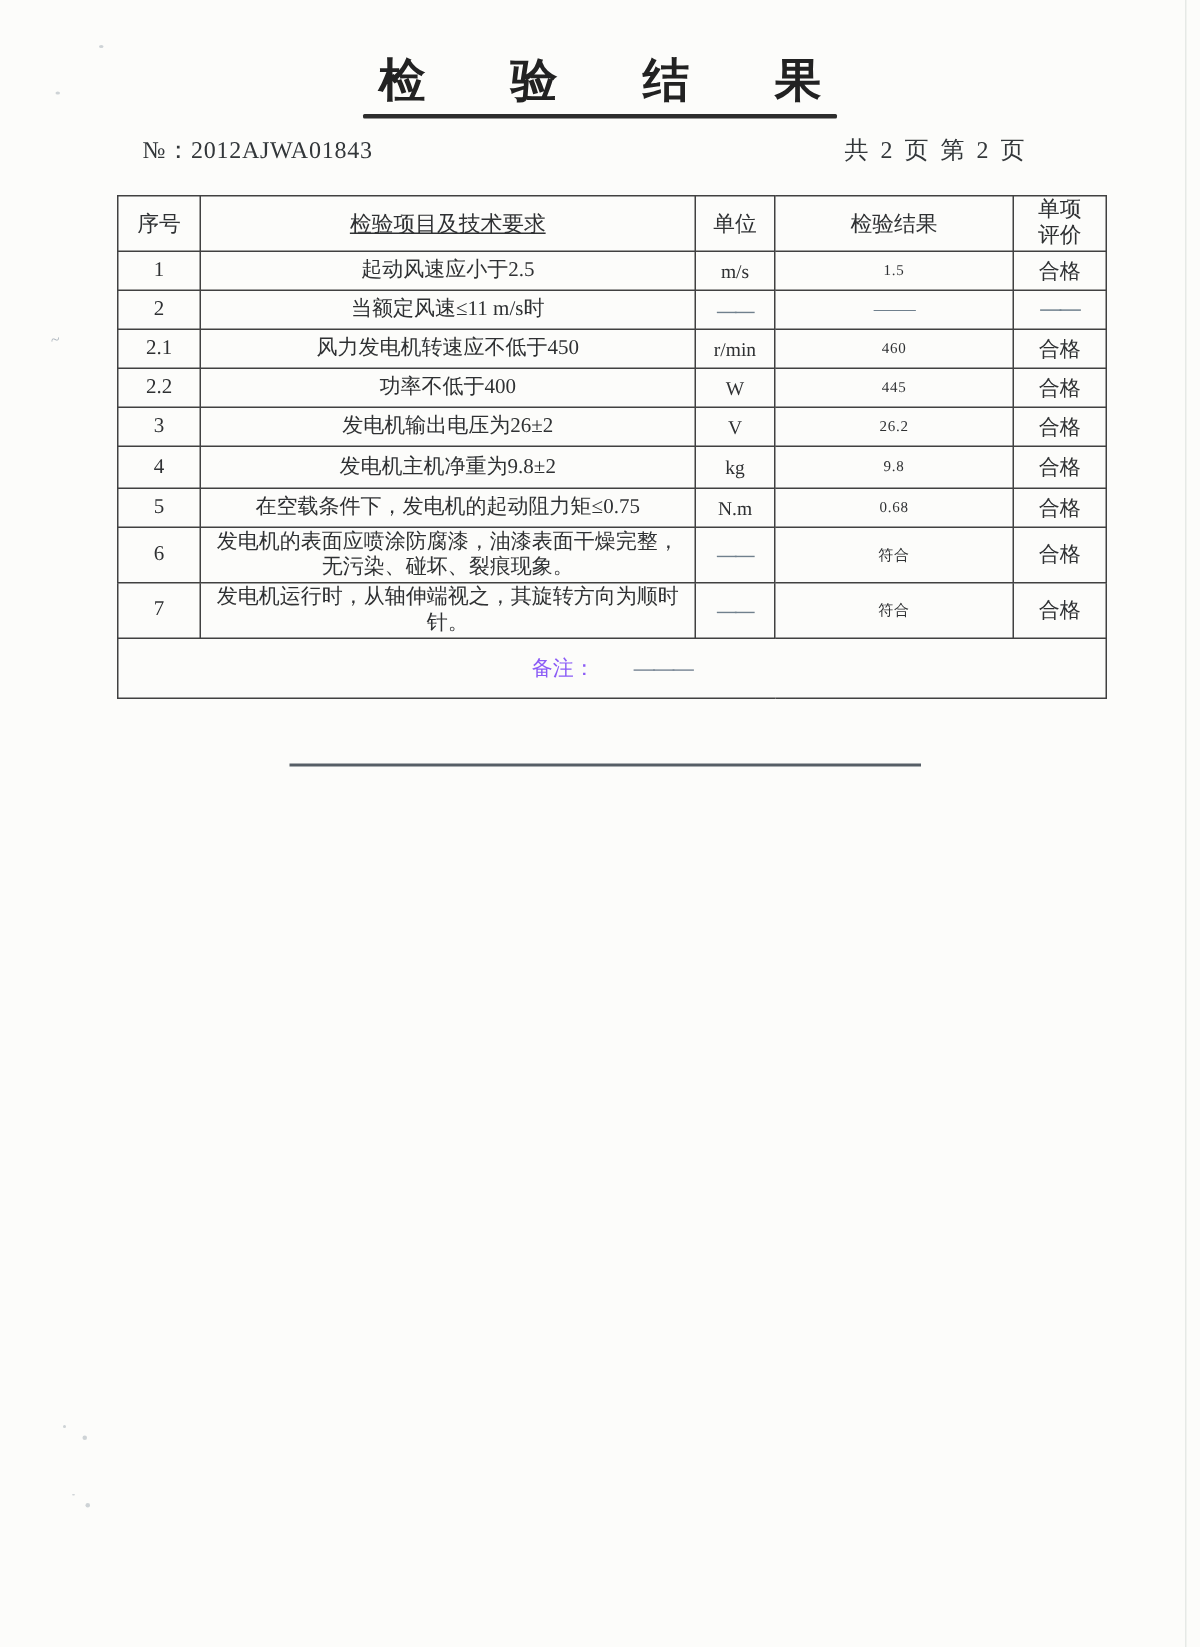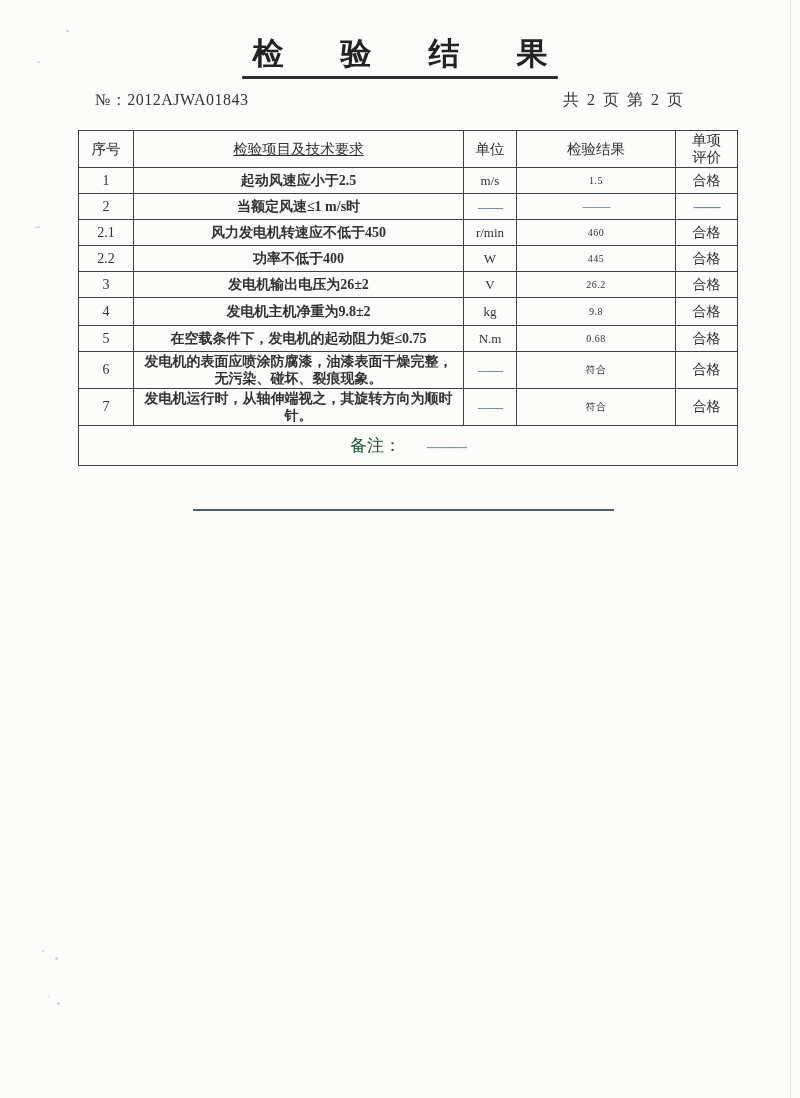--- a/index.html
+++ b/index.html
@@ -38,29 +38,29 @@
     border-collapse:collapse;table-layout:fixed;width:659px;
     font-size:14px;color:#2f3133;
   }
   table.results th,table.results td{
     border:1px solid #414141;
     padding:1px 4px;
     text-align:center;vertical-align:middle;
     overflow:hidden;
   }
   table.results th{font-weight:normal;font-size:14.5px;}
-  td.item{text-align:left;padding:2px 8px;line-height:17px;font-weight:bold;}
+  td.item{text-align:left;padding:2px 8px;line-height:17px;}
   th.item-h{text-align:center;text-decoration:underline;}
   .eval-wrap{display:inline-block;width:34px;line-height:17px;}
   .h38{height:36px}.h28{height:26px}.h30{height:28px}.h37{height:35px}.h42{height:40px}
   td.unit{font-size:13px;}
   td.result{font-size:10px;letter-spacing:.5px;}
   td.dash{color:#70808d;font-weight:bold;letter-spacing:-1px;}
   td.remark-cell{text-align:left;padding:6px 12px;}
-  .remark-label{font-size:17px;color:#14532d;}
+  .remark-label{font-size:14px;color:#8b5cf6;}
   .remark-dash{color:#7e8b99;font-weight:bold;margin-left:26px;letter-spacing:-1px;}
   
   .bottom-rule{
     position:absolute;left:193px;top:509px;width:421px;height:2px;
     background:#565e66;
   }
   
   .edge-line{position:absolute;left:790px;top:0;width:1px;height:1098px;background:#e6e9e6;}
   .speck{position:absolute;background:#a7b0b8;border-radius:50%;opacity:.55;}
   .tick{position:absolute;color:#8d99a5;opacity:.7;font-size:11px;transform:rotate(-12deg);}
@@ -112,21 +112,21 @@
       </tr>
       <tr class="h28">
         <td>1</td>
         <td class="item">起动风速应小于2.5</td>
         <td class="unit">m/s</td>
         <td class="result">1.5</td>
         <td>合格</td>
       </tr>
       <tr class="h28">
         <td>2</td>
-        <td class="item">当额定风速≤1 m/s时</td>
+        <td class="item">当额定风速≤11 m/s时</td>
         <td class="unit dash">——</td>
         <td class="result dash">———</td>
         <td class="dash">——</td>
       </tr>
       <tr class="h28">
         <td>2.1</td>
         <td class="item">风力发电机转速应不低于450</td>
         <td class="unit">r/min</td>
         <td class="result">460</td>
         <td>合格</td>

